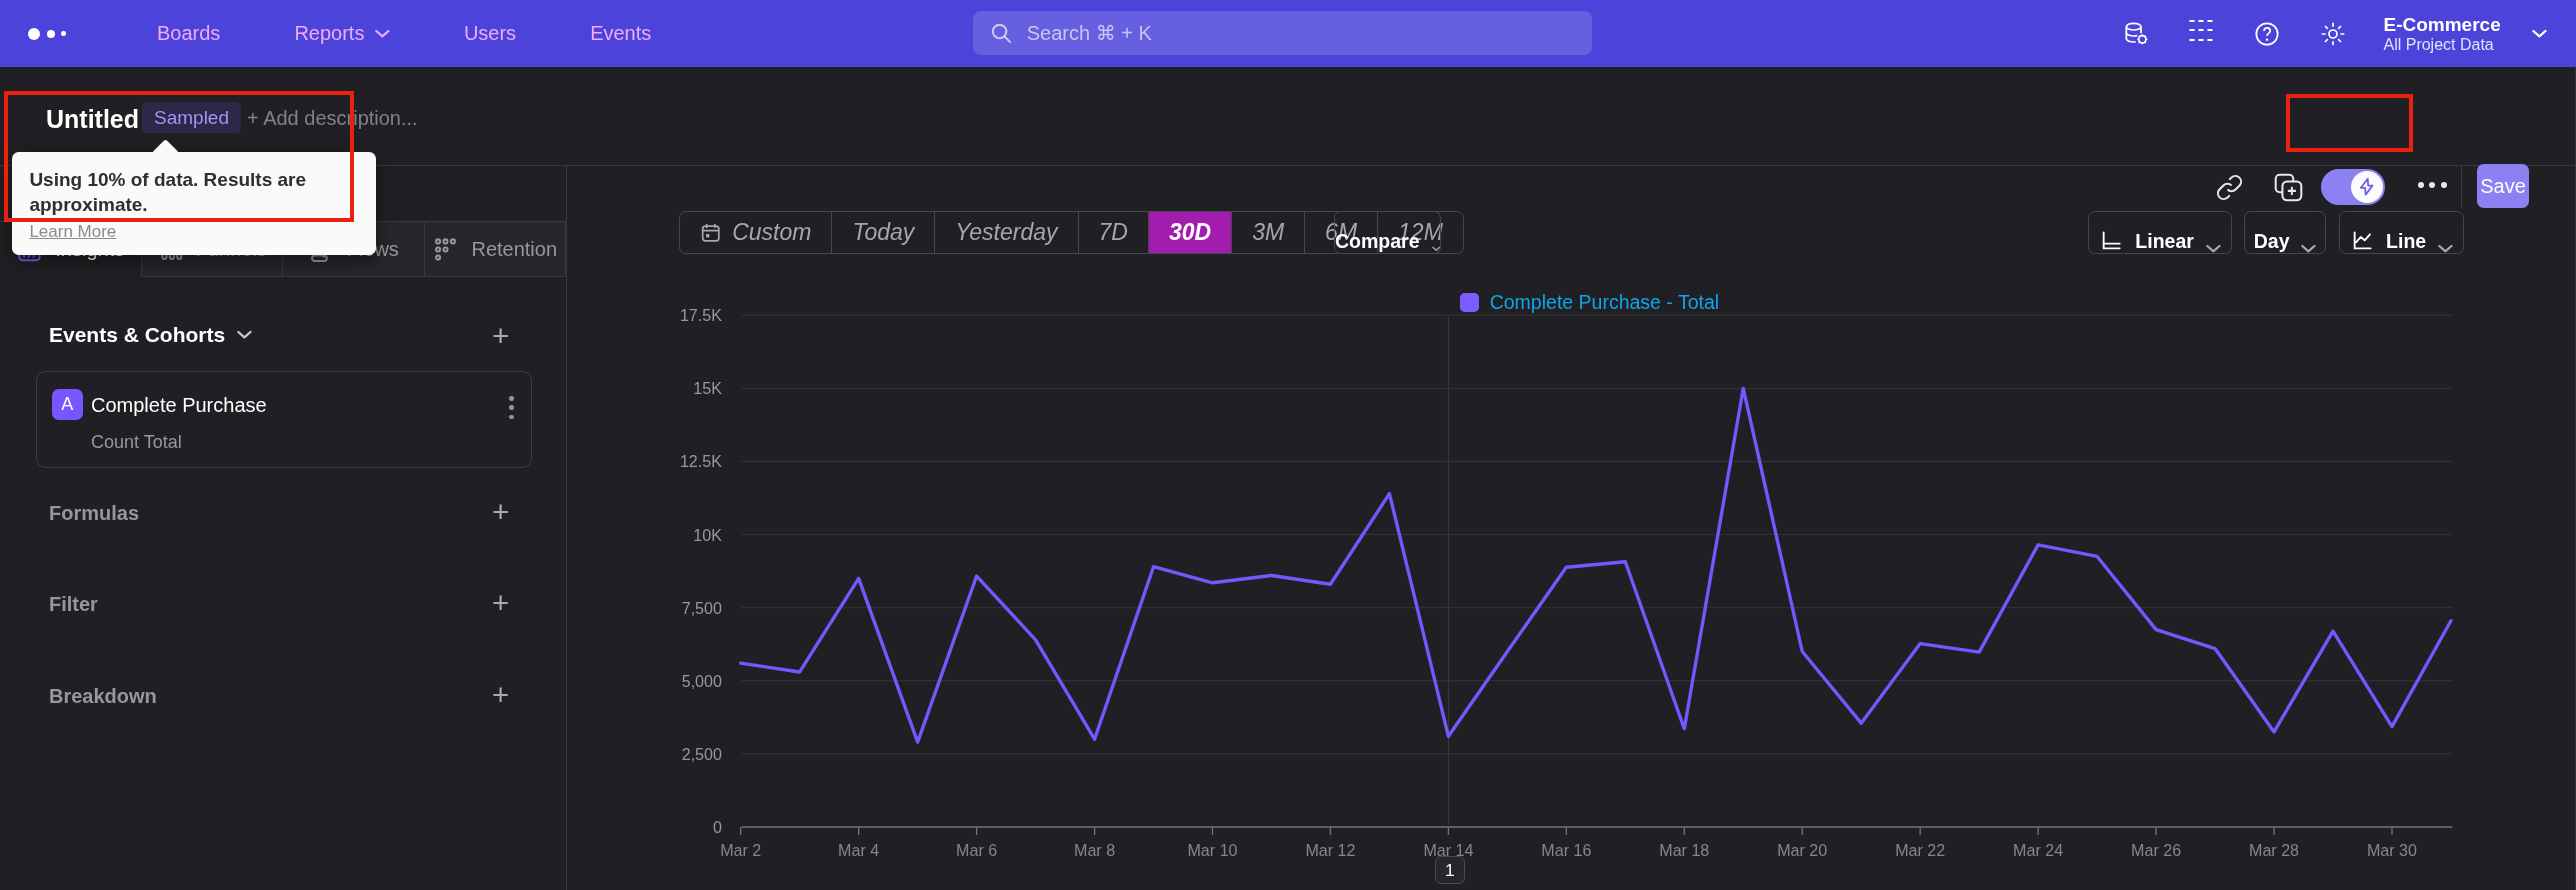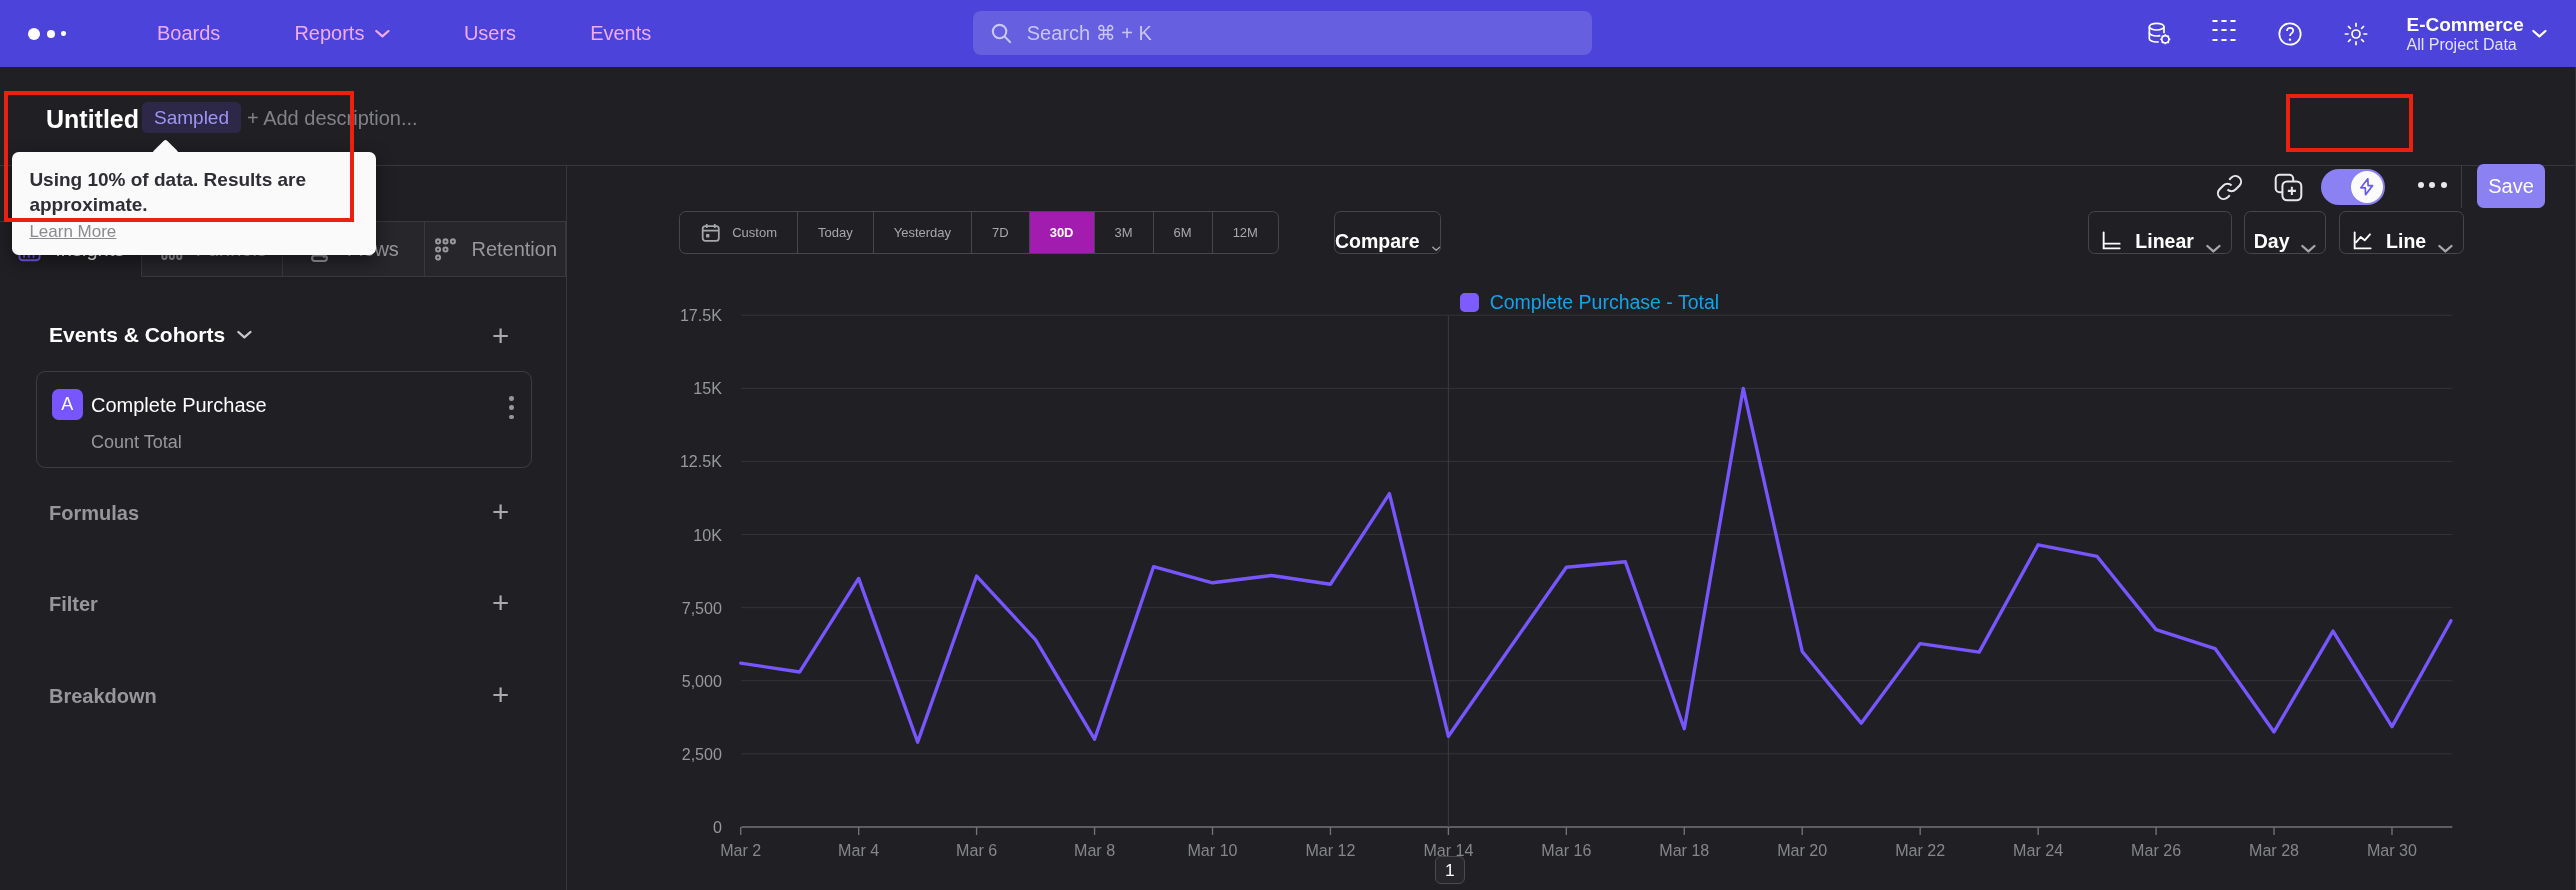--- a/index.html
+++ b/index.html
@@ -28,21 +28,21 @@
     position:absolute; left:973px; top:11.4px; width:619px; height:44px;
     background:rgba(255,255,255,0.15); border-radius:8px;
     display:flex; align-items:center; gap:13.4px; padding:0 17.4px; color:#c9c6f3; font-size:20px;
   }
   .search svg { width:23px; height:23px; }
   .nav-right { position:absolute; right:0; top:0; height:67px; display:flex; align-items:center; gap:35px; padding-right:29.5px; }
   .nav-ic { width:31px; height:31px; display:flex; align-items:center; justify-content:center; color:#fff; cursor:pointer; }
   .nav-ic svg { width:28px; height:28px; }
   .grid-ic { display:grid; grid-template-columns:repeat(3,6px); grid-template-rows:repeat(3,6px); gap:3.4px; }
   .grid-ic i { background:transparent; border:1.7px solid #fff; border-radius:2px; }
-  .project { display:flex; align-items:center; gap:8px; cursor:pointer; }
+  .project { display:flex; align-items:center; gap:31px; cursor:pointer; }
   .project .pname { font-size:19px; font-weight:bold; line-height:1.25; }
   .project .pscope { font-size:16px; color:#e4e2fa; }
 
   
   .titlebar { position:absolute; left:0; top:67px; width:2576px; height:99px; border-bottom:0.7px solid #37373d;padding-left:30px; }
   .doc-title { position:absolute; left:46px; top:38px; font-size:25px; font-weight:bold; color:#fff; }
   .badge-sampled {
     position:absolute; left:142px; top:35px; height:31px; padding:0 12px;
     background:rgba(120,86,255,0.16); color:#9f95f8; font-size:19px; border-radius:5.4px;
     display:flex; align-items:center; cursor:pointer;
@@ -56,21 +56,21 @@
   }
   .toggle .knob {
     position:absolute; right:2px; top:2px; width:32px; height:32px; border-radius:50%; background:#fbfbfd;
     display:flex; align-items:center; justify-content:center;
   }
   .toggle .knob svg { width:17.4px; height:17.4px; }
   .dots3 { position:absolute; left:2418px; top:115px; display:flex; gap:5.4px; cursor:pointer; }
   .dots3 i { width:6px; height:6px; border-radius:50%; background:#e8e8ec; }
   .tb-divider { position:absolute; left:2461px; top:99px; width:1.3px; height:42px; background:#3c3c43; }
   .save-btn {
-    position:absolute; left:2477px; top:97px; width:68px; height:44px; border-radius:6.7px;
+    position:absolute; left:2477px; top:97px; width:52px; height:44px; border-radius:6.7px;
     background:#8b81f2; color:#fff; font-size:20px; display:flex; align-items:center; justify-content:center; cursor:pointer;
   }
 
   
   .tooltip {
     position:absolute; left:12px; top:152px; width:364px; border-radius:6.7px; background:#fafafa;
     padding:14.8px 17.4px 13.4px 17.4px; box-shadow:0 5.4px 17.4px rgba(0,0,0,0.45); z-index:40;
   }
   .tooltip:before {
     content:""; position:absolute; left:144px; top:-8.7px; width:19px; height:19px; background:#fafafa;
@@ -111,21 +111,21 @@
   .kebab { position:absolute; right:17.4px; top:24px; display:flex; flex-direction:column; gap:4.7px; cursor:pointer; }
   .kebab i { width:4.7px; height:4.7px; border-radius:50%; background:#96969c; }
 
   
   .range-group {
     position:absolute; left:679px; top:211px; height:43px; display:flex;
     border:0.7px solid #46464d; border-radius:6.7px; overflow:hidden;
   }
   .range-item {
     display:flex; align-items:center; justify-content:center; gap:10.7px; padding:0 20px;
-    color:#a6a7ad; font-size:13px; border-right:0.7px solid #46464d; cursor:pointer; white-space:nowrap;
+    color:#a6a7ad; font-size:23px; border-right:0.7px solid #46464d; cursor:pointer; white-space:nowrap;font-style:italic;
   }
   .range-item:last-child { border-right:none; }
   .range-item.selected { background:#a21caf; color:#fff; font-weight:bold; }
   .range-item svg { width:21.5px; height:21.5px; }
   .btn {
     position:absolute; top:211px; height:43px; border:0.7px solid #46464d; border-radius:6.7px;
     display:flex; align-items:flex-end; justify-content:center; gap:12px; color:#fff; font-size:19.5px; font-weight:bold;
     cursor:pointer;
   }
   .btn .chev { color:#a6a7ad; }

